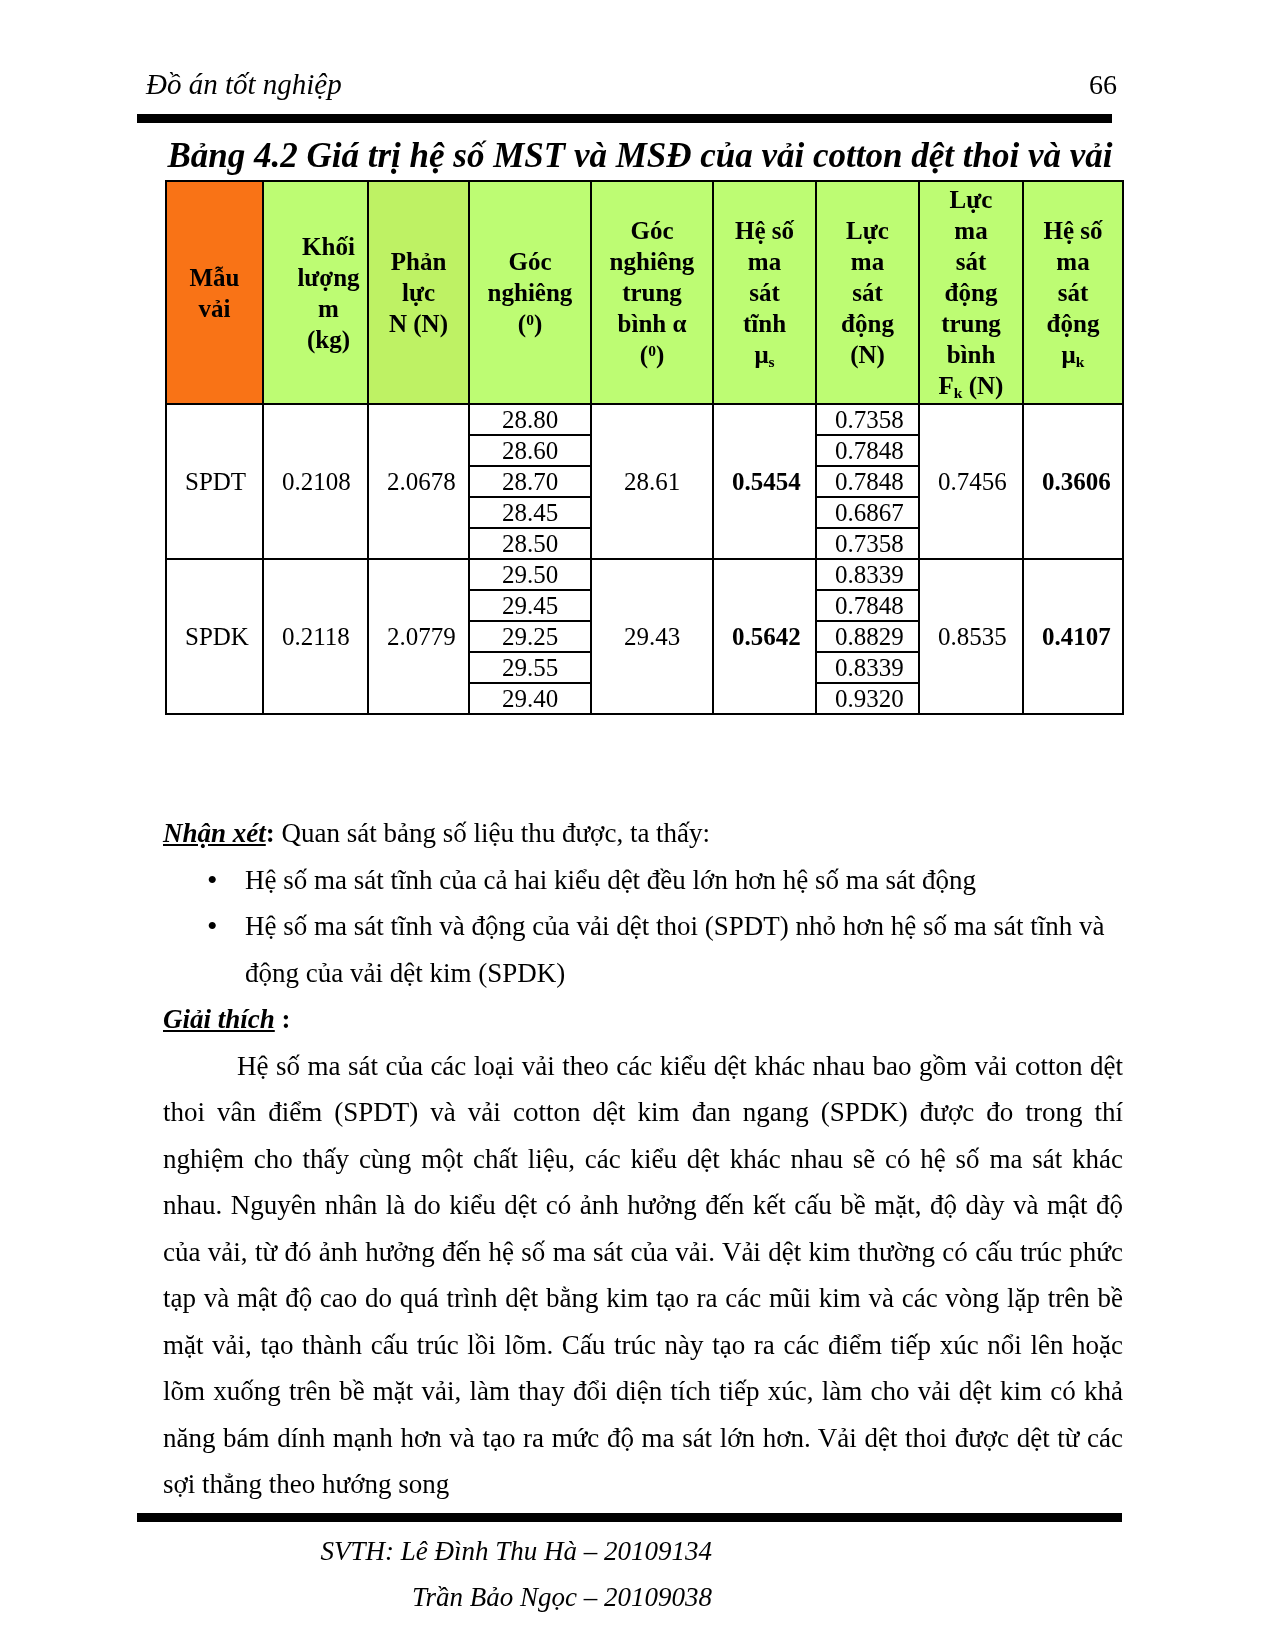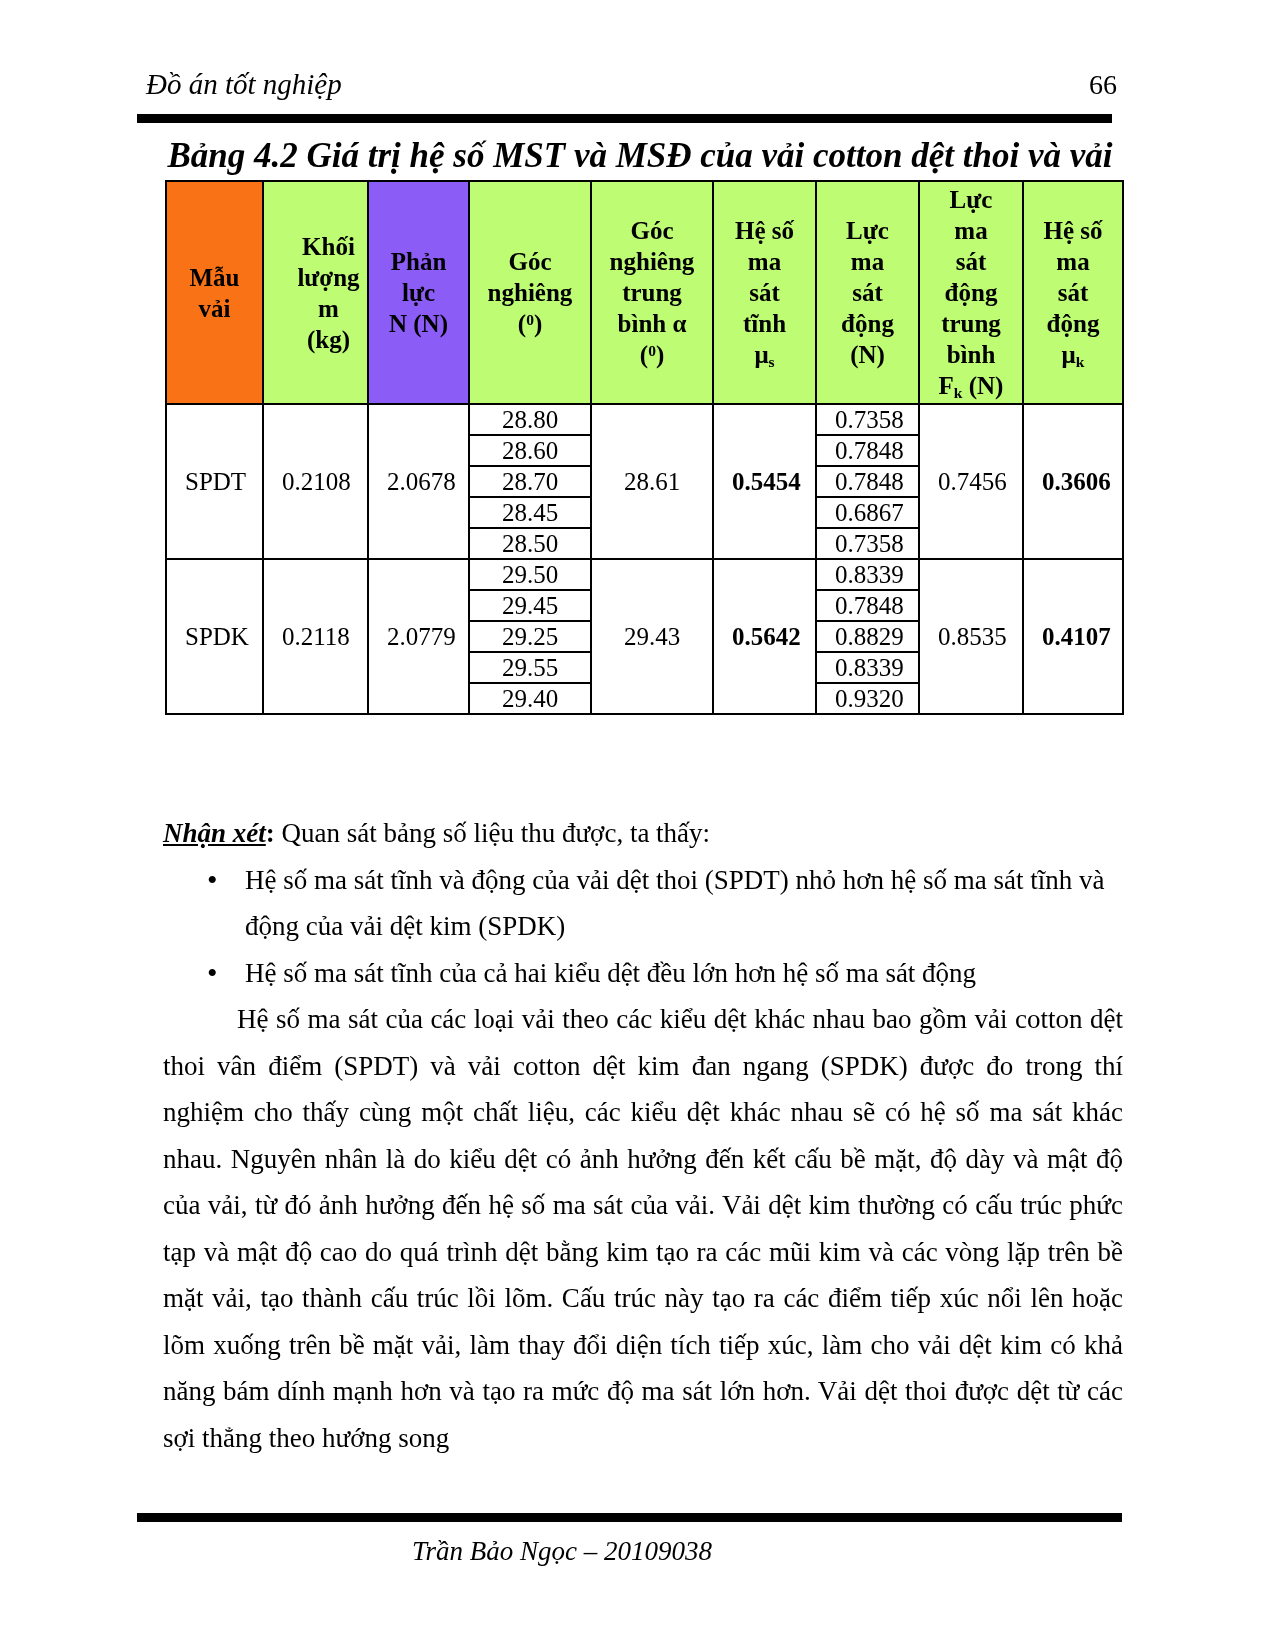--- a/index.html
+++ b/index.html
@@ -80,21 +80,21 @@
         <th style="background: #f97316;">
           <div>Mẫu</div>
           <div>vải</div>
         </th>
         <th style="background: rgb(189, 252, 115); padding-left: 27px;">
           <div>Khối</div>
           <div>lượng</div>
           <div>m</div>
           <div>(kg)</div>
         </th>
-        <th style="background: #8b5cf6;">
+        <th style="background: #bef264;">
           <div>Phản</div>
           <div>lực</div>
           <div>N (N)</div>
         </th>
         <th style="background: rgb(189, 252, 115);">
           <div>Góc</div>
           <div>nghiêng</div>
           <div>(<sup>0</sup>)</div>
         </th>
         <th style="background: rgb(189, 252, 115);">
@@ -190,24 +190,26 @@
       <tr>
         <td>29.40</td>
         <td>0.9320</td>
       </tr>
     </tbody>
 </table>
 
 <div class="content">
   <p><span class="lead-heading">Nhận xét</span><span class="lead-colon">:</span><span> Quan sát bảng số liệu thu được, ta thấy:</span></p>
   <ul class="bullets">
+      <li>Hệ số ma sát tĩnh của cả hai kiểu dệt đều lớn hơn hệ số ma sát động</li>
       <li>Hệ số ma sát tĩnh và động của vải dệt thoi (SPDT) nhỏ hơn hệ số ma sát tĩnh và động của vải dệt kim (SPDK)</li>
-      <li>Hệ số ma sát tĩnh của cả hai kiểu dệt đều lớn hơn hệ số ma sát động</li>
     </ul>
+  <p><span class="lead-heading">Giải thích</span><span class="lead-colon"> :</span></p>
   <p class="paragraph">Hệ số ma sát của các loại vải theo các kiểu dệt khác nhau bao gồm vải cotton dệt thoi vân điểm (SPDT) và vải cotton dệt kim đan ngang (SPDK) được đo trong thí nghiệm cho thấy cùng một chất liệu, các kiểu dệt khác nhau sẽ có hệ số ma sát khác nhau. Nguyên nhân là do kiểu dệt có ảnh hưởng đến kết cấu bề mặt, độ dày và mật độ của vải, từ đó ảnh hưởng đến hệ số ma sát của vải. Vải dệt kim thường có cấu trúc phức tạp và mật độ cao do quá trình dệt bằng kim tạo ra các mũi kim và các vòng lặp trên bề mặt vải, tạo thành cấu trúc lồi lõm. Cấu trúc này tạo ra các điểm tiếp xúc nổi lên hoặc lõm xuống trên bề mặt vải, làm thay đổi diện tích tiếp xúc, làm cho vải dệt kim có khả năng bám dính mạnh hơn và tạo ra mức độ ma sát lớn hơn. Vải dệt thoi được dệt từ các sợi thẳng theo hướng song</p>
 </div>
 
 <div class="foot-rule"></div>
 <div class="footer">
   <div class="footer-left">
+    <div>SVTH: Lê Đình Thu Hà – 20109134</div>
     <div>Trần Bảo Ngọc – 20109038</div>
   </div>
 </div>
 
 </body></html>

